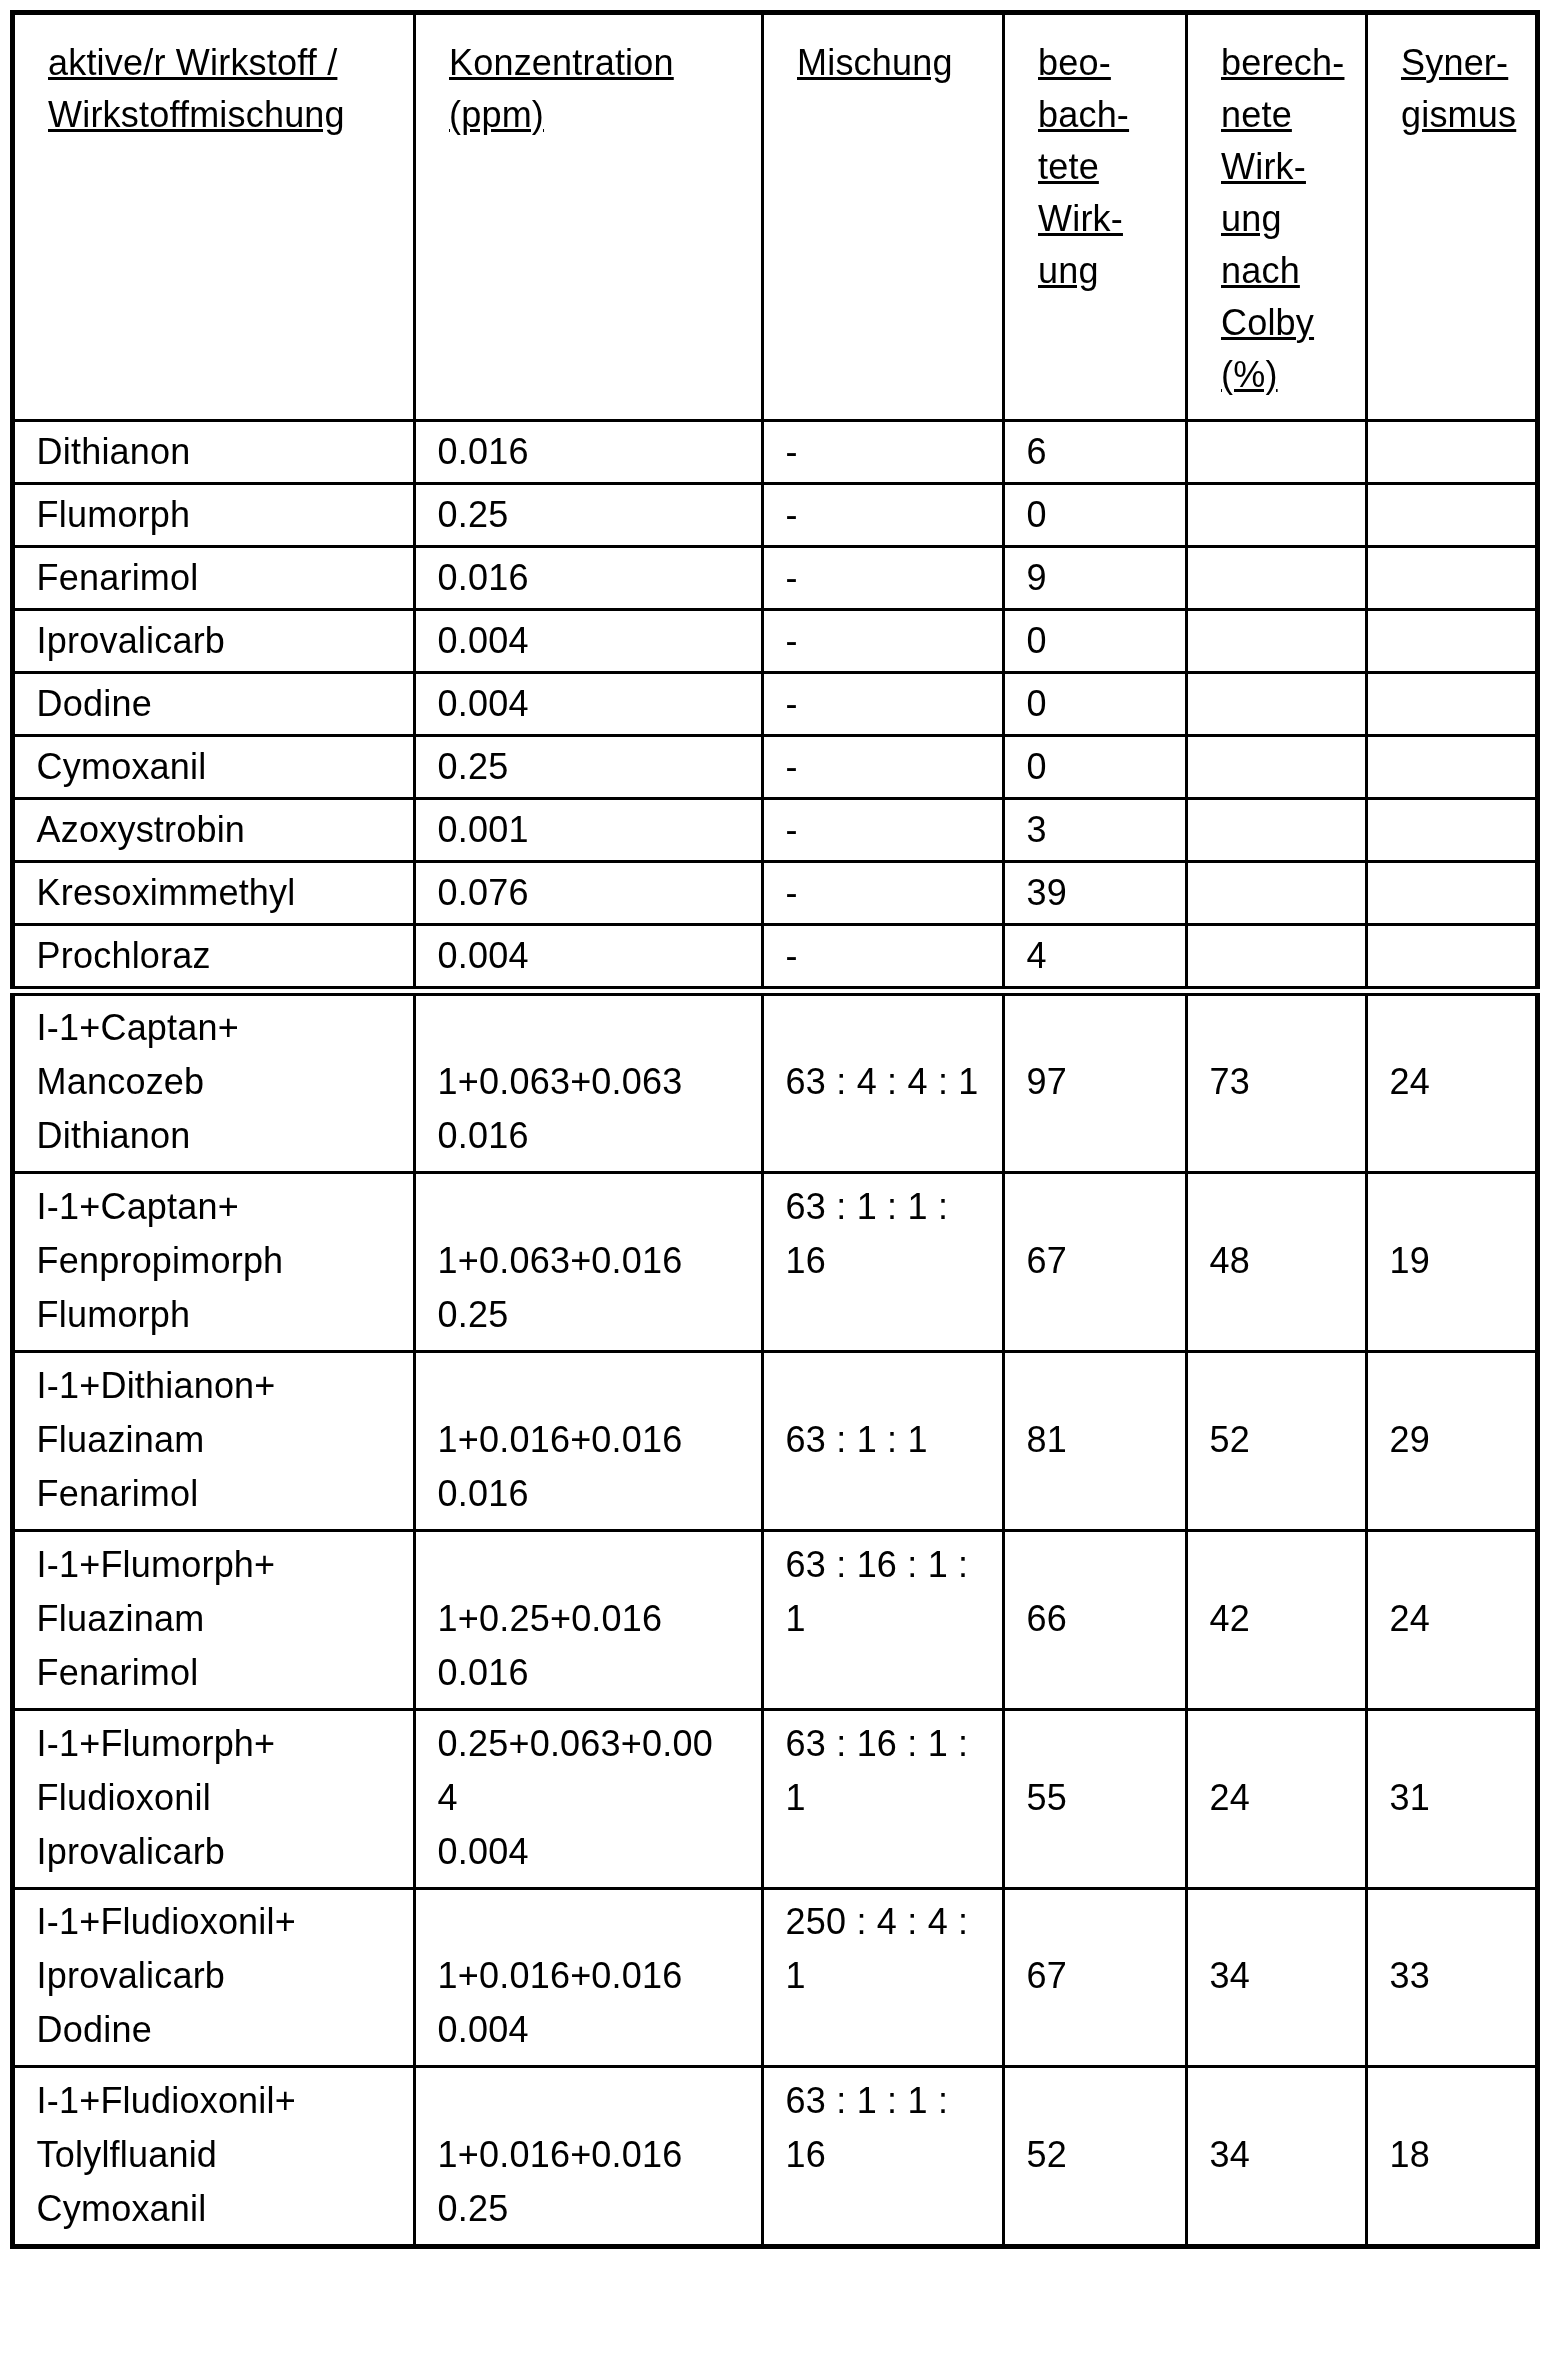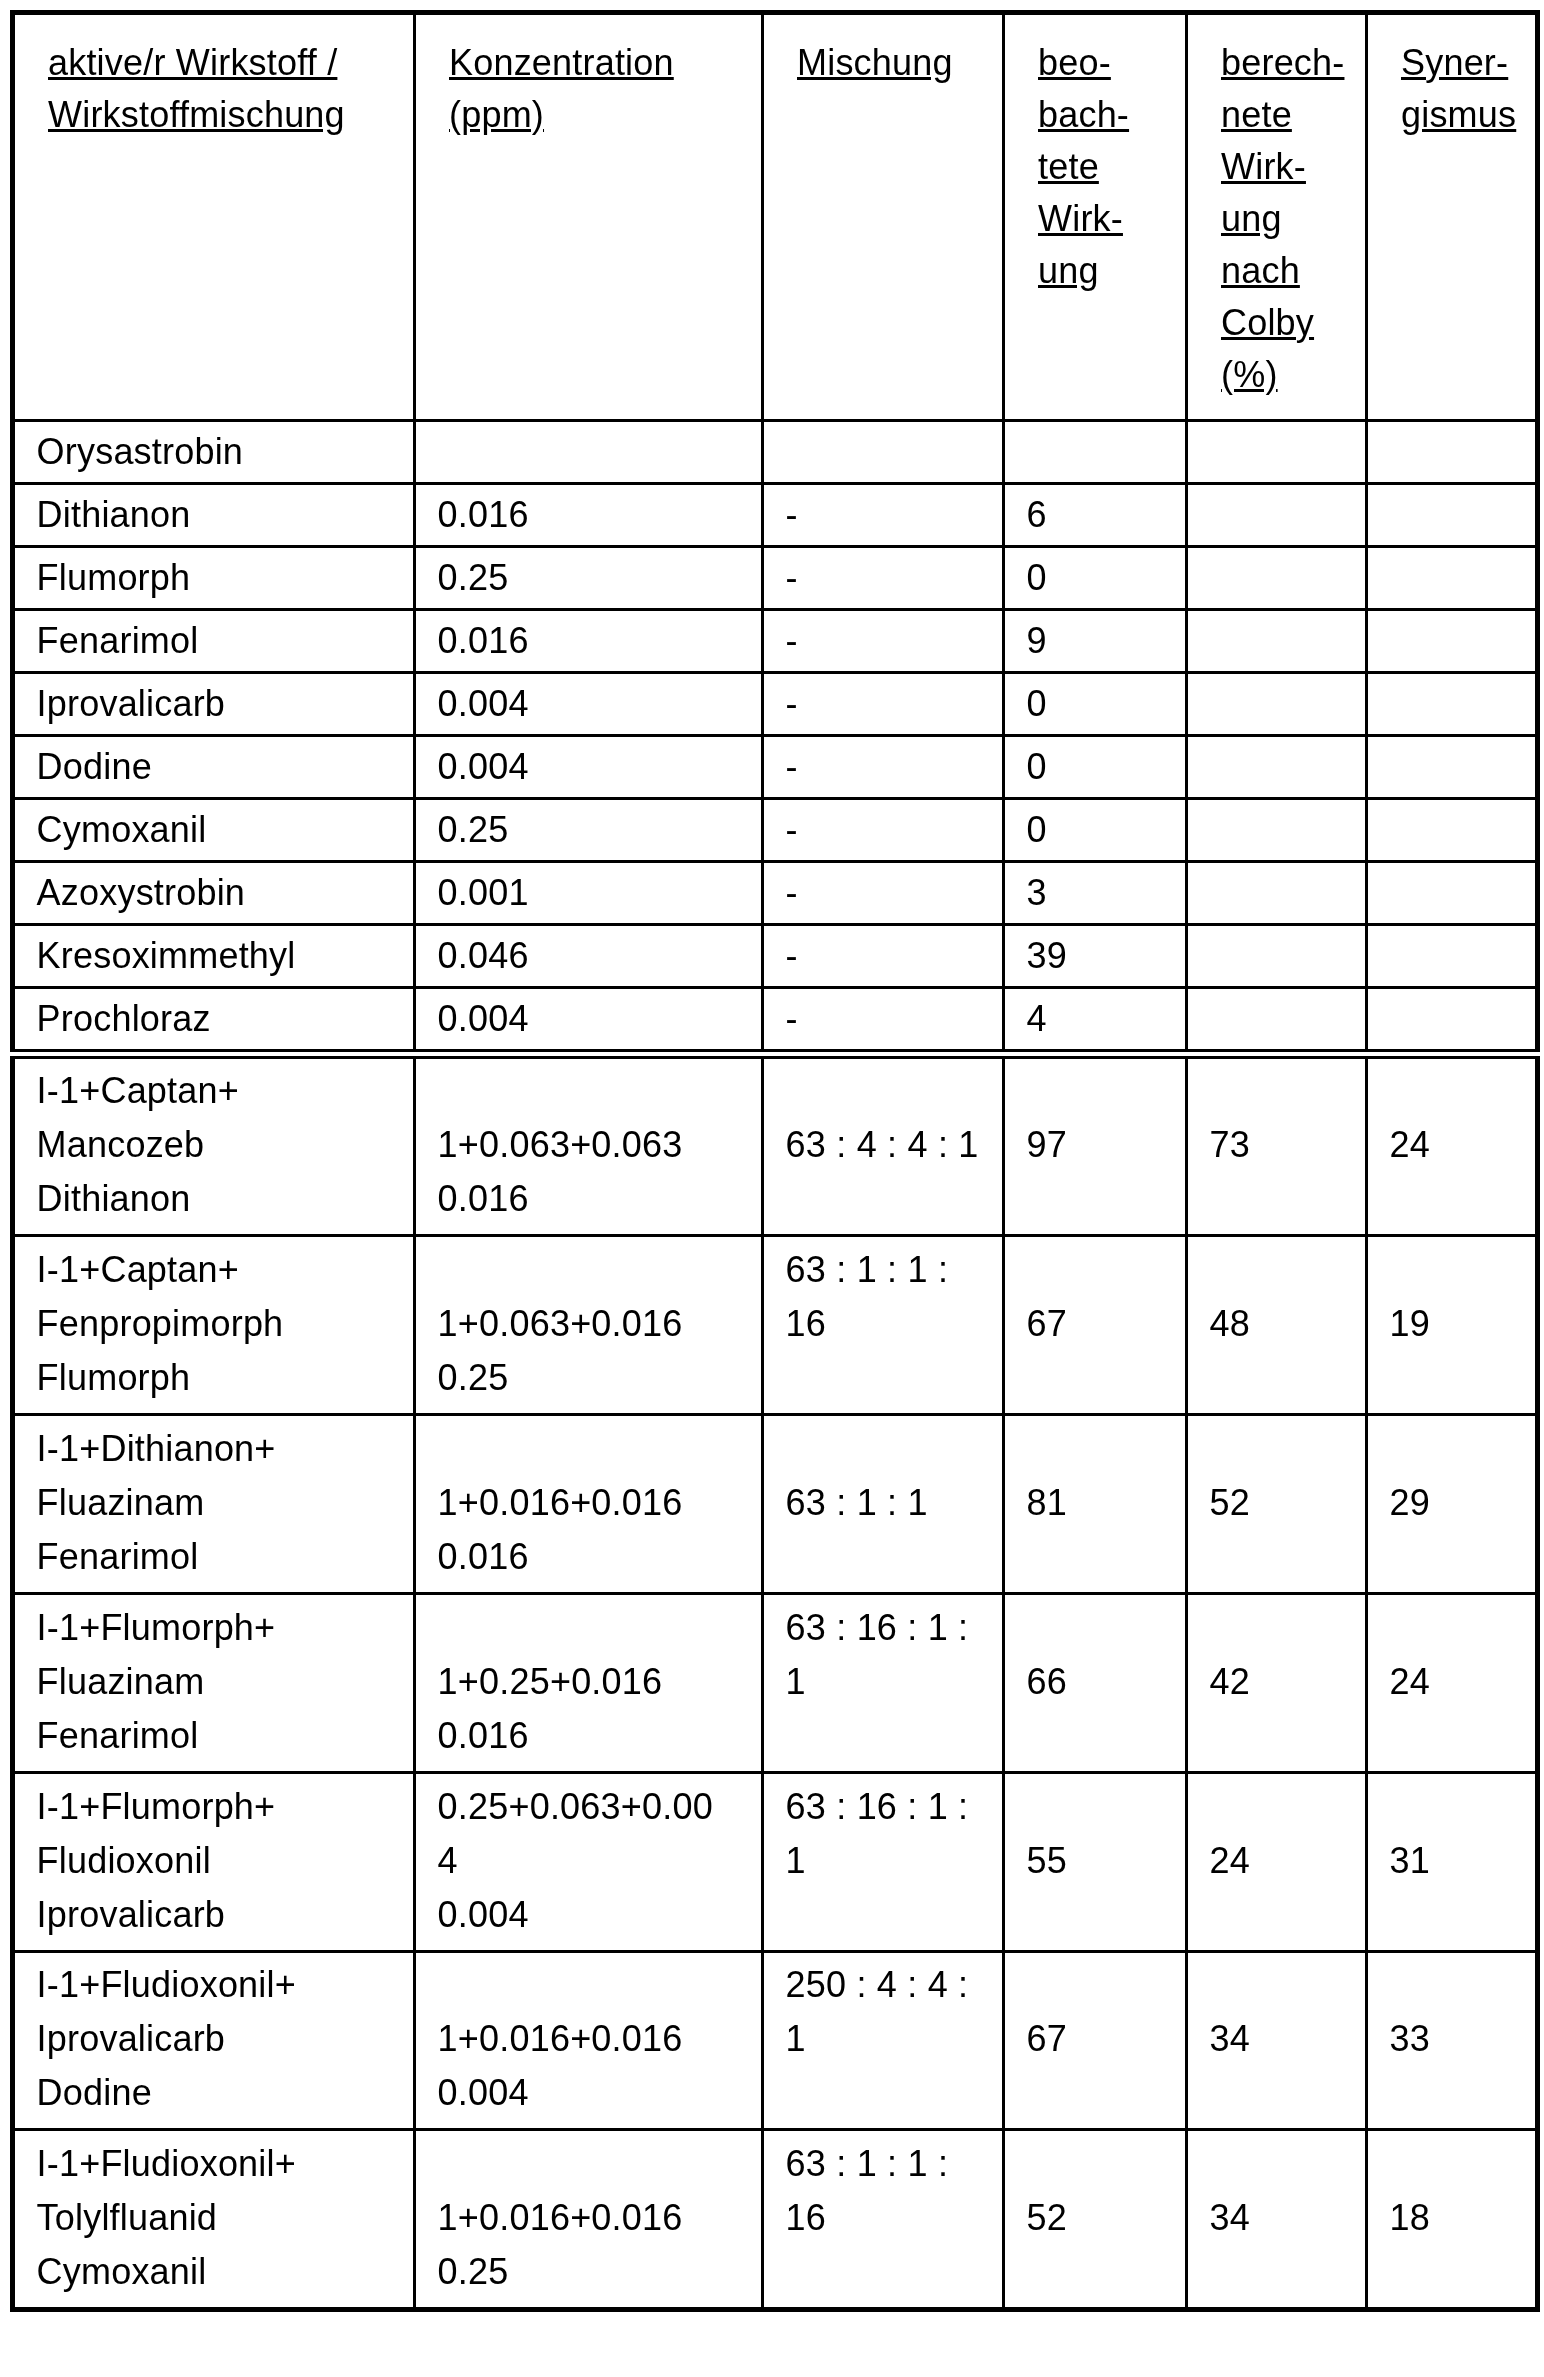--- a/index.html
+++ b/index.html
@@ -104,28 +104,20 @@
             <div class="hline">nach</div>
             <div class="hline">Colby</div>
             <div class="hline">(%)</div>
           </td>
           <td>
             <div class="hline">Syner-</div>
             <div class="hline">gismus</div>
           </td>
         </tr>
         <tr class="srow">
-          <td>Orysastrobin</td>
-          <td></td>
-          <td></td>
-          <td></td>
-          <td></td>
-          <td></td>
-        </tr>
-        <tr class="srow">
           <td>Dithianon</td>
           <td>0.016</td>
           <td>-</td>
           <td>6</td>
           <td></td>
           <td></td>
         </tr>
         <tr class="srow">
           <td>Flumorph</td>
           <td>0.25</td>
@@ -169,21 +161,21 @@
         <tr class="srow">
           <td>Azoxystrobin</td>
           <td>0.001</td>
           <td>-</td>
           <td>3</td>
           <td></td>
           <td></td>
         </tr>
         <tr class="srow">
           <td>Kresoximmethyl</td>
-          <td>0.046</td>
+          <td>0.076</td>
           <td>-</td>
           <td>39</td>
           <td></td>
           <td></td>
         </tr>
         <tr class="srow">
           <td>Prochloraz</td>
           <td>0.004</td>
           <td>-</td>
           <td>4</td>

